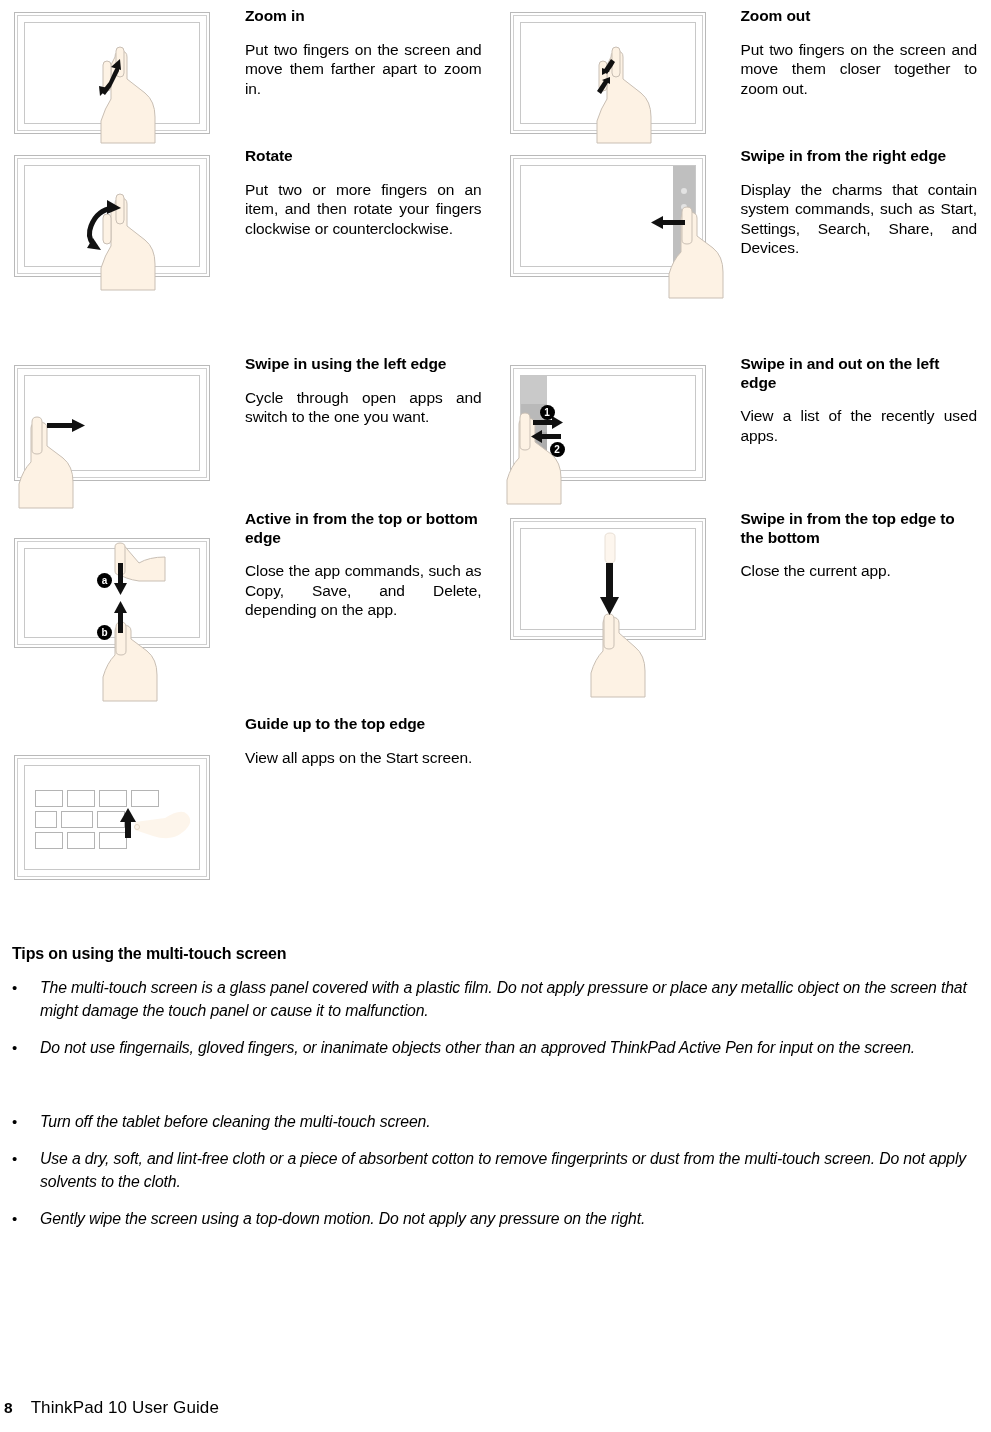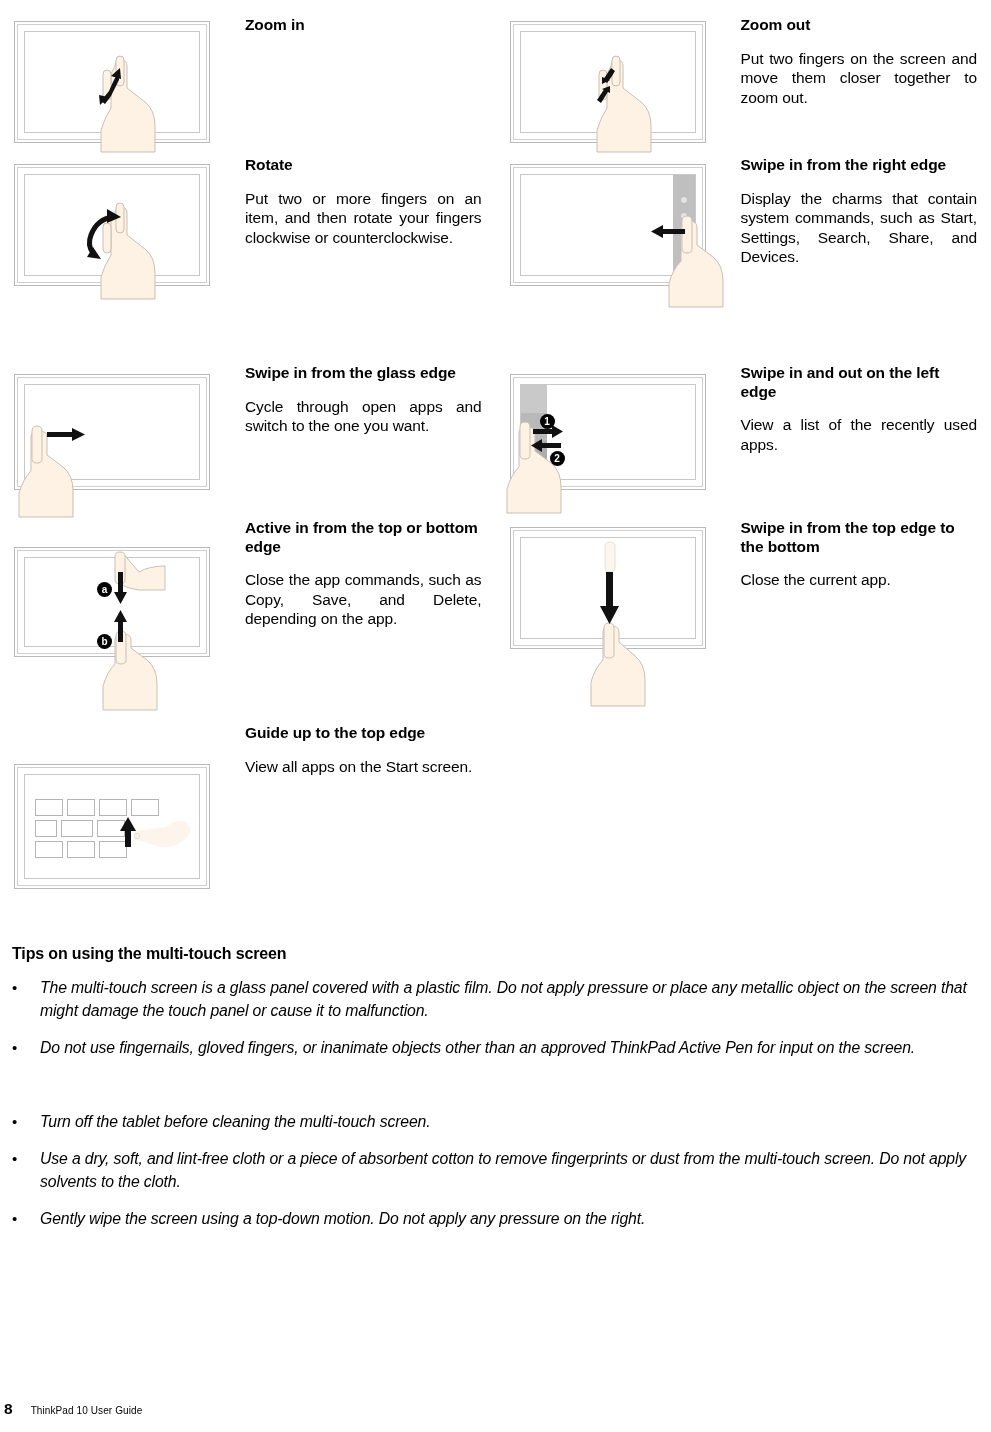--- a/index.html
+++ b/index.html
@@ -13,21 +13,21 @@
     font-family: "Liberation Sans", sans-serif;
     color: #000000;
     position: relative;
     overflow: hidden;
   }
 
   
   .gesture-table {
     position: absolute;
     left: 0;
-    top: 16px;
+    top: 7px;
     width: 957px;
   }
   .g-row {
     display: flex;
     width: 991px;
   }
   .g-cellpair {
     display: flex;
     width: 495.5px;
   }
@@ -165,21 +165,21 @@
     display: flex;
     align-items: baseline;
     font-size: 13.5px;
   }
   .footer .pg {
     font-weight: bold;
     font-size: 15.5px;
     margin-right: 18px;
   }
   .footer .gd {
-    font-size: 10px;
+    font-size: 17px;
     letter-spacing: 0.1px;
   }
 </style>
 </head>
 <body>
 
 <div class="gesture-table">
 
   <div class="g-row" style="height:140px;">
 
@@ -197,20 +197,21 @@
             <g>
               <polygon points="104,50 100,56 98,60 94,69 90,74 86,79 90,82 96,74 100,66 104,58" fill="#111"></polygon>
               <polygon points="105,46 96,54 106,57" fill="#111"></polygon>
               <polygon points="85,83 93,75 84,73" fill="#111"></polygon>
             </g>
           </svg>
         </div>
       </div>
       <div class="g-txt">
         <div class="g-title">Zoom in</div>
+        <div class="g-desc">Put two fingers on the screen and move them farther apart to zoom in.</div>
       </div>
     </div>
 
     <div class="g-cellpair">
       <div class="g-fig">
         <div class="tablet" style="position:absolute;left:14px;top:5px;width:196px;height:122px;">
           <div class="outer2"></div>
           <div class="screen"></div>
           <svg width="196" height="122" viewBox="0 0 196 122" style="position:absolute;left:0;top:0;overflow:visible;">
             <path class="hand" d="M96 52 L96 86 Q90 95 86 108 L86 130 L140 130 L140 104 Q140 88 130 80 L112 66 L112 44 Q112 38 106 38 Q100 38 100 44 Z"></path>
@@ -298,21 +299,21 @@
             <path class="hand" d="M16 62 L16 96 Q8 104 4 118 L4 142 L58 142 L58 116 Q58 100 48 92 L32 80 L32 62 Q32 56 24 56 Q16 56 16 62 Z"></path>
             <path class="hand" d="M17 56 L17 84 Q17 88 22 88 Q27 88 27 84 L27 56 Q27 51 22 51 Q17 51 17 56 Z"></path>
             <g>
               <rect x="32" y="57" width="28" height="5" fill="#111"></rect>
               <polygon points="70,59.5 57,53 57,66" fill="#111"></polygon>
             </g>
           </svg>
         </div>
       </div>
       <div class="g-txt">
-        <div class="g-title">Swipe in from the glass edge</div>
+        <div class="g-title">Swipe in using the left edge</div>
         <div class="g-desc">Cycle through open apps and switch to the one you want.</div>
       </div>
     </div>
 
     <div class="g-cellpair">
       <div class="g-fig">
         <div class="tablet" style="position:absolute;left:14px;top:10px;width:196px;height:116px;">
           <div class="outer2"></div>
           <div class="screen">
             <div class="edgebar left"></div>

